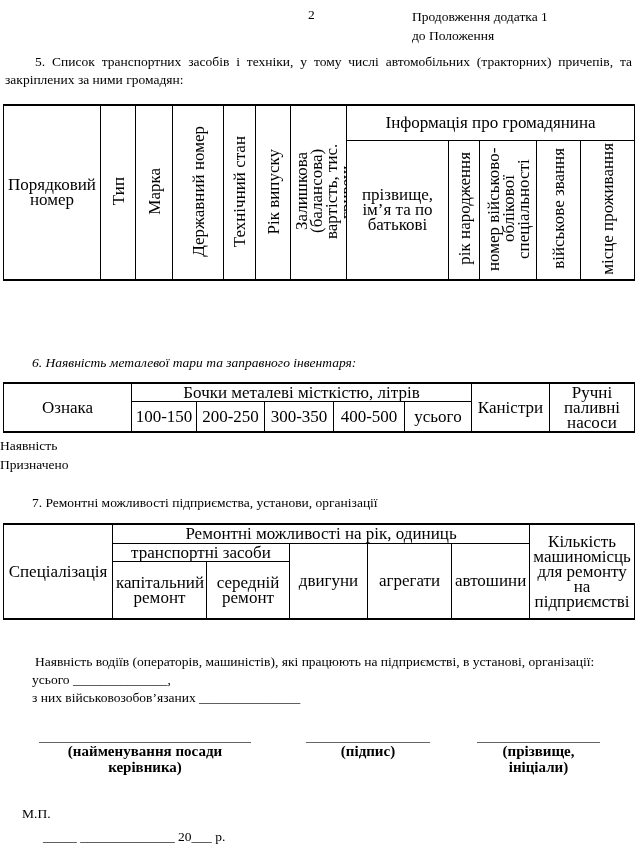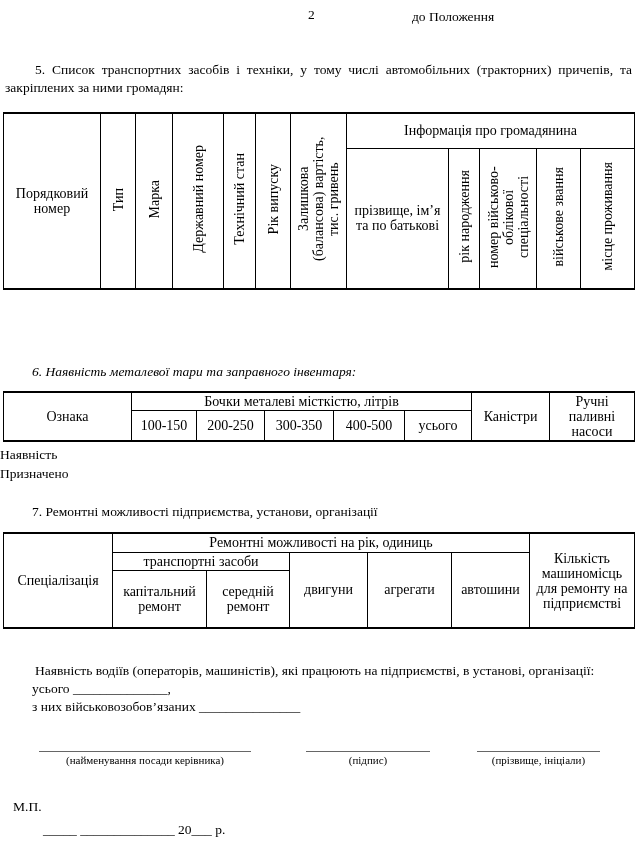--- a/index.html
+++ b/index.html
@@ -27,21 +27,21 @@
   
   table {
     border-collapse: collapse; table-layout: fixed;
     width: 631px; margin-left: 3px;
     border-top: 2px solid #000; border-bottom: 2px solid #000;
   }
   td {
     border: 1px solid #000;
     text-align: center; vertical-align: middle;
     padding: 1px 3px;
-    font-size: 14px; line-height: 15px;
+    font-size: 17px; line-height: 15px;
     overflow: hidden;
   }
   .vert {
     writing-mode: vertical-rl;
     transform: rotate(180deg);
     display: inline-block;
     max-height: 134px;
     line-height: 15px;
   }
   #vehicles-table tr.r1 { height: 35px; }
@@ -49,45 +49,46 @@
   #containers-table tr.r1 { height: 18px; }
   #containers-table tr.r2 { height: 31px; }
   #repairs-table tr.r1 { height: 19px; }
   #repairs-table tr.r2 { height: 18px; }
   #repairs-table tr.r3 { height: 58px; }
 
   
   .sig-row { display: flex; padding-left: 39px; margin-top: 26px; }
   .sig-block { text-align: center; }
   .sig-line { border-bottom: 1px solid #666; height: 10px; }
-  .sig-cap { font-size: 11px; line-height: 16px; }
+  .sig-cap { font-size: 15px; line-height: 16px; font-weight: bold; }
   .sig-b1 { width: 212px; }
   .sig-b2 { width: 124px; margin-left: 55px; }
   .sig-b3 { width: 123px; margin-left: 47px; }
 
-  .stamp { padding-left: 13px; margin-top: 30px; line-height: 18px; }
+  .stamp { padding-left: 22px; margin-top: 30px; line-height: 18px; }
   .date-line { padding-left: 43px; margin-top: 5px; line-height: 18px; }
 
-  .mt-p5 { margin-top: 17px; }
+  .mt-p5 { margin-top: 9px; }
   .mt-t1 { margin-top: 15px; }
   .mt-p6 { margin-top: 73px; font-style: italic; }
   .mt-t2 { margin-top: 10px; }
   .mt-rows { margin-top: 3px; }
   .mt-p7 { margin-top: 20px; }
   .mt-t3 { margin-top: 11px; }
   .mt-drivers { margin-top: 33px; }
 </style>
 </head>
 <body>
 
 <div class="page">
 
   <div class="doc-header">
     <div class="page-num">2</div>
     <div class="appendix">
+      <div>Продовження додатка 1</div>
       <div>до Положення</div>
     </div>
   </div>
 
   <div class="para mt-p5">5. Список транспортних засобів і техніки, у тому числі автомобільних (тракторних) причепів, та закріплених за ними громадян:</div>
 
   <table id="vehicles-table" class="mt-t1">
     <colgroup>
       <col style="width:97px">
         <col style="width:35px">

